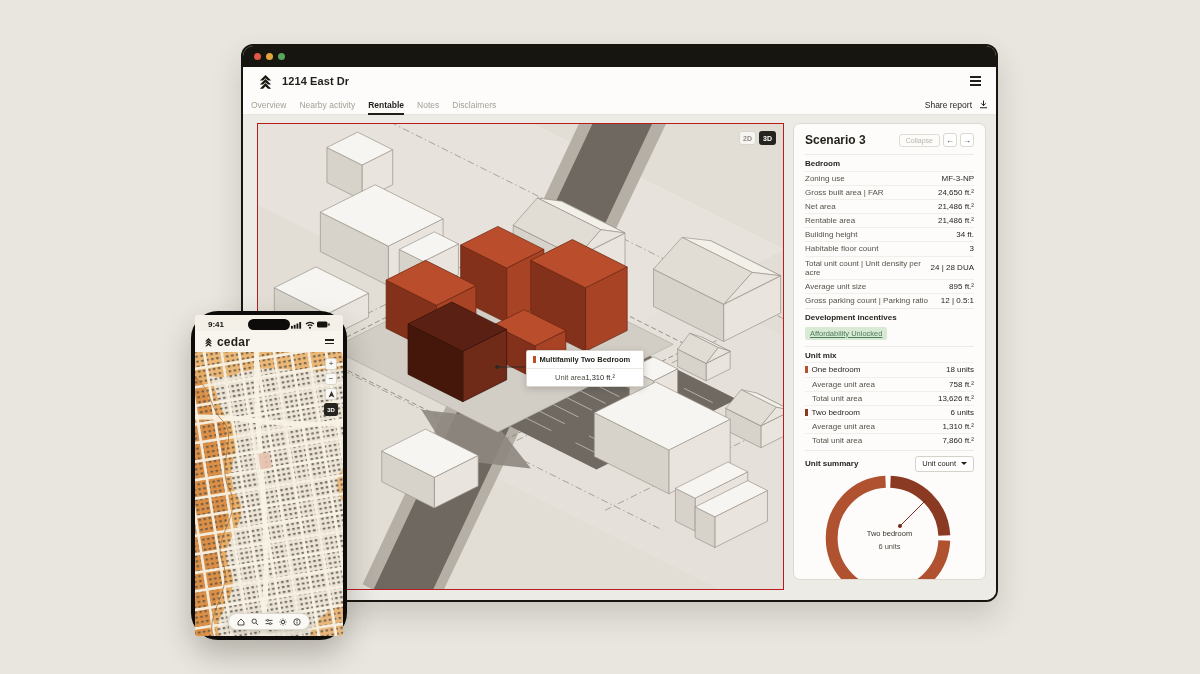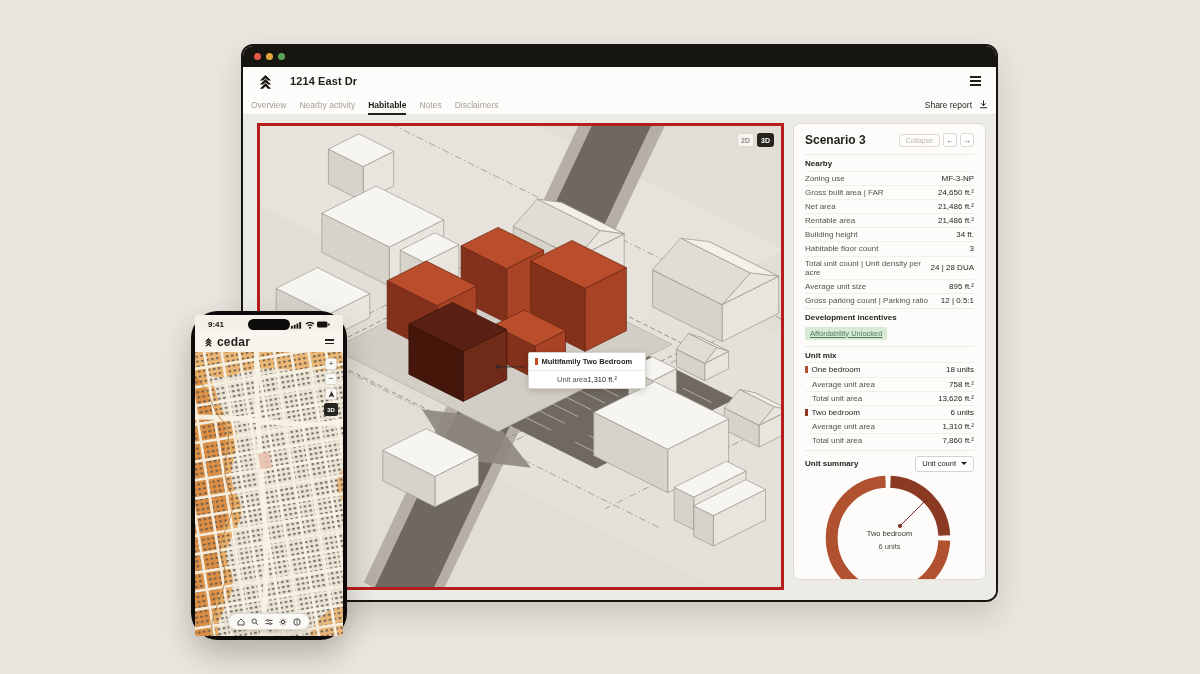--- a/index.html
+++ b/index.html
@@ -6,33 +6,33 @@
   html,body { width:1200px; height:674px; }
   body { background:#e9e6df; font-family:"Liberation Sans","DejaVu Sans",sans-serif; position:relative; overflow:hidden; color:#211f1a; }
 
   
   .window { position:absolute; left:241px; top:44px; width:757px; height:558px;
     background:#fbfaf8; border:2px solid #17150f; border-radius:12px; overflow:hidden;
     box-shadow:0 14px 30px rgba(40,35,25,.16); }
   .titlebar { height:21px; background:#17150f; display:flex; align-items:center; padding:0 11px; gap:5px; }
   .tl-dot { width:7px; height:7px; border-radius:50%; }
   .appheader { height:28px; display:flex; align-items:center; padding:0 15px; background:#fdfcfa; }
-  .app-title { font-size:11px; font-weight:700; margin-left:17px; letter-spacing:.1px; }
+  .app-title { font-size:11px; font-weight:700; margin-left:9px; letter-spacing:.1px; }
   .hamburger { margin-left:auto; display:flex; flex-direction:column; gap:2.5px; cursor:pointer; }
   .hamburger i { display:block; width:11px; height:1.4px; background:#211f1a; }
   .tabbar { height:20px; display:flex; align-items:center; padding:0 8px; border-bottom:1px solid #e8e5df; background:#fdfcfa; }
   .tab { font-size:8.5px; color:#a5a197; margin-right:13px; height:100%; display:flex; align-items:center; position:relative; cursor:pointer; white-space:nowrap; }
   .tab.active { color:#211f1a; font-weight:700; }
   .tab.active::after { content:""; position:absolute; left:0; right:0; bottom:-1px; height:2px; background:#211f1a; }
   .share { margin-left:auto; display:flex; gap:7px; font-size:8.5px; color:#211f1a; cursor:pointer; }
 
   .content { position:absolute; top:69px; left:0; right:0; bottom:0; background:#edebe6; display:flex; padding:8px 10px 10px 14px; gap:9px; }
 
   
-  .canvas { flex:1; position:relative; background:#eab308; border:3px solid #b91c1c; overflow:hidden; }
+  .canvas { flex:1; position:relative; background:#eab308; border:1px solid #b91c1c; overflow:hidden; }
   .canvas svg.scene { position:absolute; inset:0; width:100%; height:100%; }
   .view-toggle { position:absolute; top:7px; right:7px; display:flex; gap:3px; z-index:5; }
   .vbtn { width:17px; height:14px; border-radius:3px; font-size:7px; font-weight:700; display:flex; align-items:center; justify-content:center; cursor:pointer; }
   .vbtn.light { background:#f7f5f1; color:#928d84; border:1px solid #dbd7cf; }
   .vbtn.dark  { background:#26241f; color:#fff; }
   .map-tooltip { position:absolute; left:268px; top:226px; width:118px; background:#ffffff;
     border:1px solid #d9d5cd; border-radius:2px; box-shadow:0 2px 7px rgba(0,0,0,.16); z-index:4; font-size:7.5px; }
   .tt-title { display:flex; align-items:center; gap:4px; padding:4px 6px; border-bottom:1px solid #eceae4; font-weight:700; color:#25231d; }
   .tt-bar { width:2.5px; height:7px; background:#c44d20; flex:0 0 auto; }
   .tt-row { display:flex; justify-content:center; padding:4px 6px; color:#55524a; }
@@ -107,21 +107,21 @@
         <i></i>
         <i></i>
         <i></i>
       </span>
   </div>
 
   <div class="tabbar">
     <div style="display:flex;height:100%">
         <div class="tab">Overview</div>
         <div class="tab">Nearby activity</div>
-        <div class="tab active">Habitable</div>
+        <div class="tab active">Rentable</div>
         <div class="tab">Notes</div>
         <div class="tab">Disclaimers</div>
       </div>
     <div class="share">
       <span>Share report</span>
       <svg width="9" height="9" viewBox="0 0 10 10">
         <path d="M5 1 V6 M2.8 4 L5 6.3 L7.2 4 M1.5 8.6 H8.5" stroke="#211f1a" stroke-width="1.1" fill="none" stroke-linecap="round"></path>
       </svg>
     </div>
   </div>
@@ -248,21 +248,21 @@
     </div>
 
     <div class="panel">
       <div class="panel-head">
         <span class="panel-title">Scenario 3</span>
         <span class="collapse-btn">Collapse</span>
         <span class="nav-btn">←</span>
         <span class="nav-btn">→</span>
       </div>
 
-      <div class="sec-head">Nearby</div>
+      <div class="sec-head">Bedroom</div>
       <div>
           <div class="row">
             <span class="lbl">Zoning use</span>
             <span class="val">MF-3-NP</span>
           </div>
           <div class="row">
             <span class="lbl">Gross built area | FAR</span>
             <span class="val">24,650 ft.²</span>
           </div>
           <div class="row">

